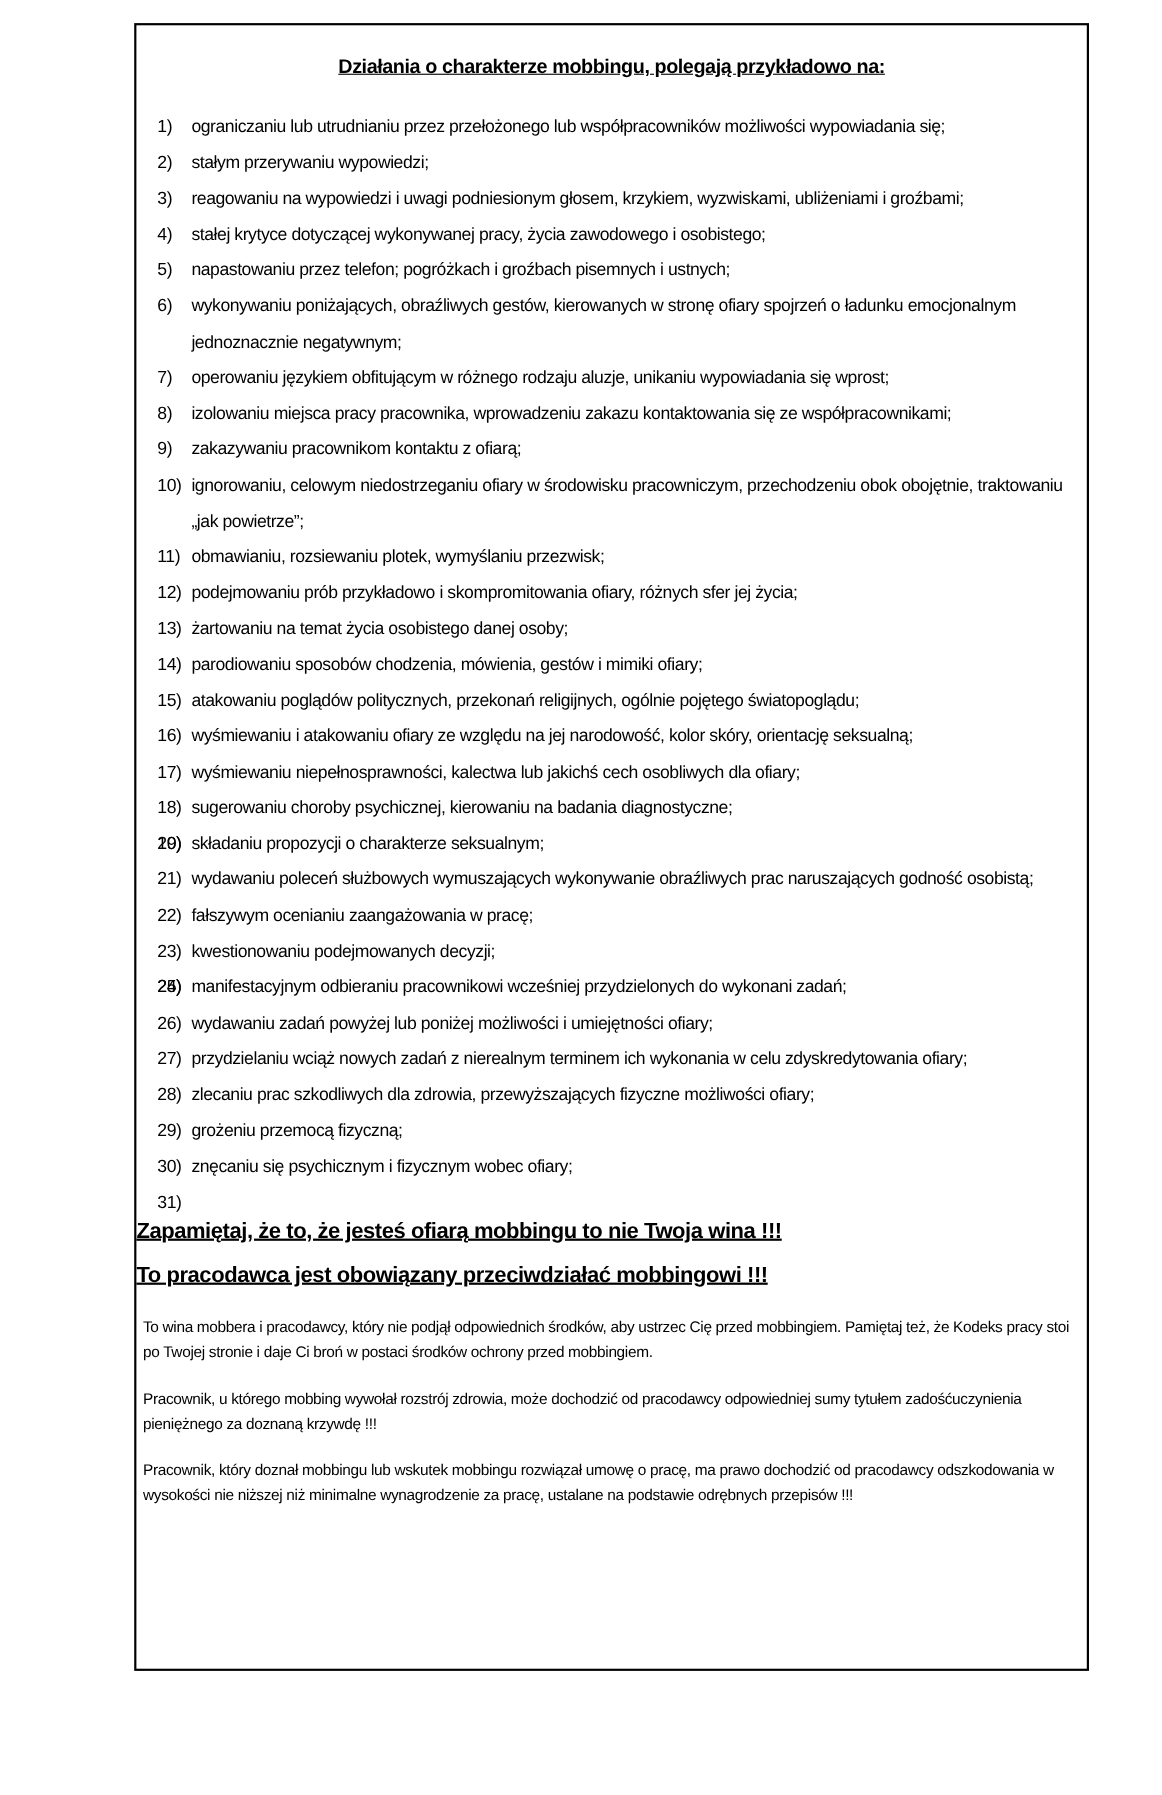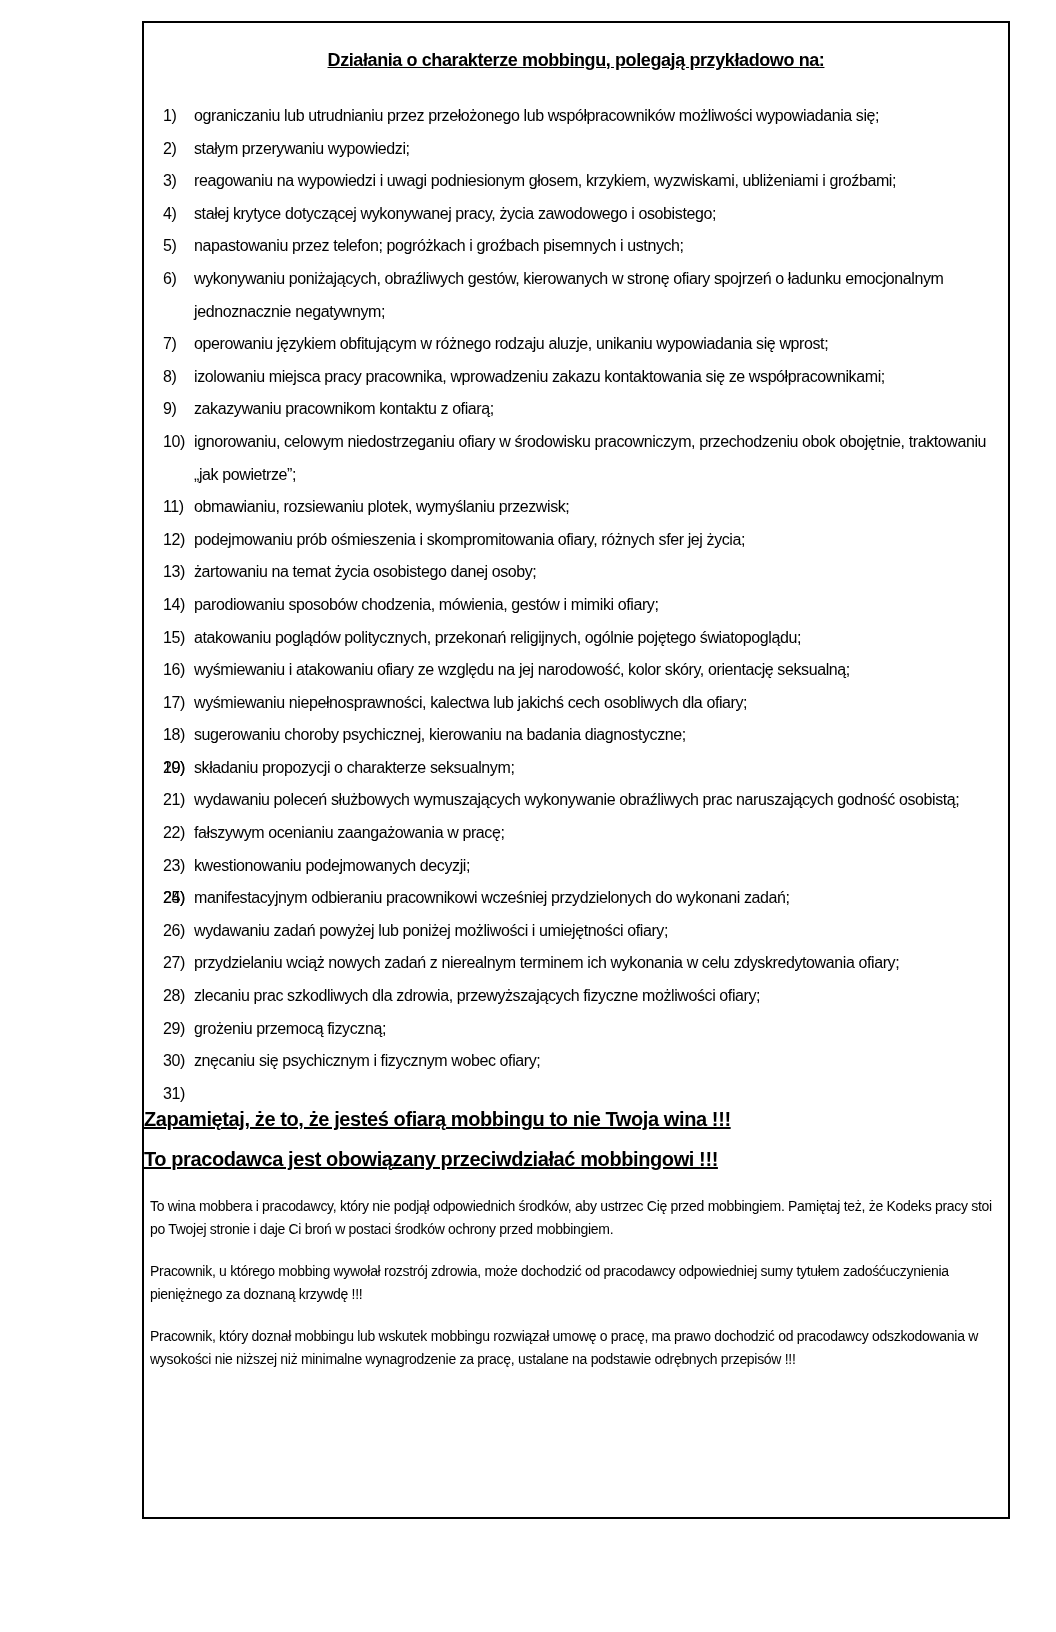--- a/index.html
+++ b/index.html
@@ -10,21 +10,21 @@
   body {
     width: 1056px;
     height: 1632px;
     position: relative;
     font-family: "Liberation Sans", sans-serif;
     color: #000000;
     overflow: hidden;
   }
   .doc-frame {
     position: absolute;
-    left: 142px;
+    left: 122px;
     top: 21px;
     width: 868px;
     height: 1498px;
     border: 2px solid #000000;
     background: #ffffff;
     box-sizing: border-box;
   }
   .doc-title {
     margin-top: 27px;
     text-align: center;
@@ -87,21 +87,21 @@
     <li><span class="num">2)</span><span>stałym przerywaniu wypowiedzi;</span></li>
     <li><span class="num">3)</span><span>reagowaniu na wypowiedzi i uwagi podniesionym głosem, krzykiem, wyzwiskami, ubliżeniami i groźbami;</span></li>
     <li><span class="num">4)</span><span>stałej krytyce dotyczącej wykonywanej pracy, życia zawodowego i osobistego;</span></li>
     <li><span class="num">5)</span><span>napastowaniu przez telefon; pogróżkach i groźbach pisemnych i ustnych;</span></li>
     <li><span class="num">6)</span><span>wykonywaniu poniżających, obraźliwych gestów, kierowanych w stronę ofiary spojrzeń o ładunku emocjonalnym jednoznacznie negatywnym;</span></li>
     <li><span class="num">7)</span><span>operowaniu językiem obfitującym w różnego rodzaju aluzje, unikaniu wypowiadania się wprost;</span></li>
     <li><span class="num">8)</span><span>izolowaniu miejsca pracy pracownika, wprowadzeniu zakazu kontaktowania się ze współpracownikami;</span></li>
     <li><span class="num">9)</span><span>zakazywaniu pracownikom kontaktu z ofiarą;</span></li>
     <li><span class="num">10)</span><span>ignorowaniu, celowym niedostrzeganiu ofiary w środowisku pracowniczym, przechodzeniu obok obojętnie, traktowaniu „jak powietrze”;</span></li>
     <li><span class="num">11)</span><span>obmawianiu, rozsiewaniu plotek, wymyślaniu przezwisk;</span></li>
-    <li><span class="num">12)</span><span>podejmowaniu prób ośmieszenia i skompromitowania ofiary, różnych sfer jej życia;</span></li>
+    <li><span class="num">12)</span><span>podejmowaniu prób przykładowo i skompromitowania ofiary, różnych sfer jej życia;</span></li>
     <li><span class="num">13)</span><span>żartowaniu na temat życia osobistego danej osoby;</span></li>
     <li><span class="num">14)</span><span>parodiowaniu sposobów chodzenia, mówienia, gestów i mimiki ofiary;</span></li>
     <li><span class="num">15)</span><span>atakowaniu poglądów politycznych, przekonań religijnych, ogólnie pojętego światopoglądu;</span></li>
     <li><span class="num">16)</span><span>wyśmiewaniu i atakowaniu ofiary ze względu na jej narodowość, kolor skóry, orientację seksualną;</span></li>
     <li><span class="num">17)</span><span>wyśmiewaniu niepełnosprawności, kalectwa lub jakichś cech osobliwych dla ofiary;</span></li>
     <li><span class="num">18)</span><span>sugerowaniu choroby psychicznej, kierowaniu na badania diagnostyczne;</span></li>
     <li><span class="num">19)</span></li>
     <li><span class="num">20)</span><span>składaniu propozycji o charakterze seksualnym;</span></li>
     <li><span class="num">21)</span><span>wydawaniu poleceń służbowych wymuszających wykonywanie obraźliwych prac naruszających godność osobistą;</span></li>
     <li><span class="num">22)</span><span>fałszywym ocenianiu zaangażowania w pracę;</span></li>

